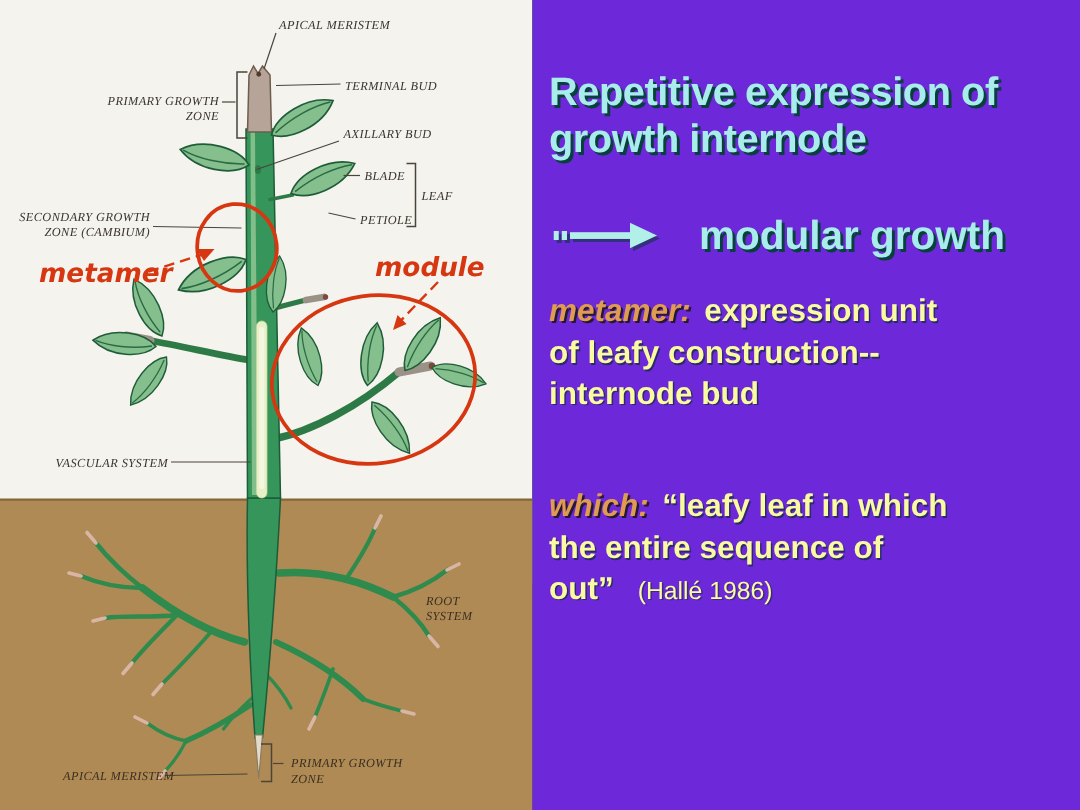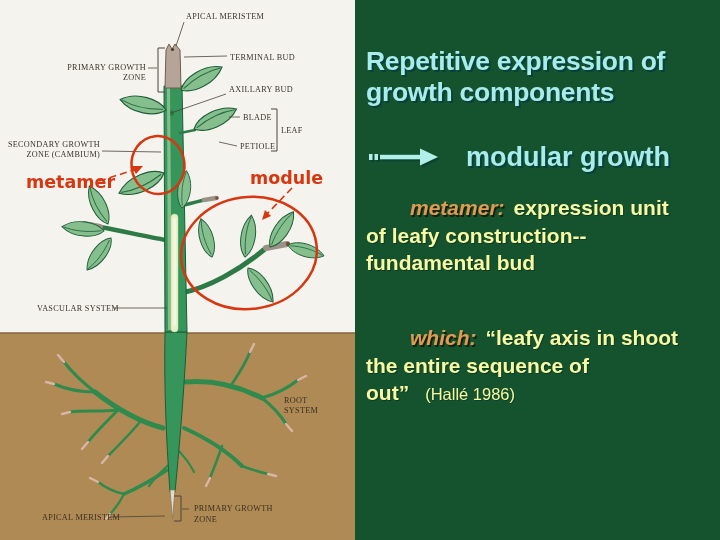--- a/index.html
+++ b/index.html
@@ -1,37 +1,37 @@
 <!DOCTYPE html>
 <html><head>
 <meta charset="utf-8">
 <style>
   html,body{margin:0;padding:0;background:#222;}
   .slide{position:relative;width:720px;height:540px;overflow:hidden;display:flex;
          font-family:"Liberation Sans",sans-serif;}
   
-  .figure-panel{position:relative;width:355px;height:389px;background:#15803d;flex:0 0 355px;}
+  .figure-panel{position:relative;width:355px;height:389px;background:#15803d;flex:0 0 355px;font-style:italic;}
   .figure-panel svg{position:absolute;left:0;top:0;}
   .fig-caption{position:absolute;left:213px;top:518px;color:#f4f4f2;font-size:13.5px;
                letter-spacing:.2px;white-space:nowrap;text-shadow:1px 1px 1px rgba(60,40,10,.5);}
   
-  .text-panel{position:relative;flex:1;background:#14532d;}
+  .text-panel{position:relative;flex:1;background:#6d28d9;}
   .slide-title{position:absolute;left:11px;top:46px;color:#a9ecec;font-weight:bold;
                font-size:26.5px;line-height:31px;letter-spacing:-.3px;
                text-shadow:2px 2px 0 #07403c;}
   .bullet-row{position:absolute;left:14px;top:139px;display:flex;align-items:center;height:36px;}
   .arrow-icon{filter:drop-shadow(2px 2px 0 rgba(4,55,50,.55));}
   .bullet-label{margin-left:27px;color:#a9ecec;font-weight:bold;font-size:27px;
                 text-shadow:2px 2px 0 #07403c;white-space:nowrap;}
   .definition{position:absolute;left:11px;width:350px;color:#fafaa2;font-weight:bold;
               font-size:21px;line-height:27.5px;text-shadow:1px 1px 0 rgba(5,45,40,.65);}
   .def-metamer{top:194px;}
   .def-module{top:324px;}
   .term{color:#e09b52;font-style:italic;margin-right:9px;
-        text-shadow:1.5px 1.5px 0 rgba(20,20,5,.8);margin-left:44px;}
+        text-shadow:1.5px 1.5px 0 rgba(20,20,5,.8);}
   .citation{font-weight:normal;font-size:16.5px;margin-left:16px;
             text-shadow:1px 1px 0 rgba(5,45,40,.5);}
   
   .lbl{font-family:"Liberation Serif",serif;font-size:8.2px;fill:#3a342c;letter-spacing:.3px;}
   .lbl-soil{fill:#393022;}
   .leader{stroke:#4a443a;stroke-width:.8;fill:none;}
   .bracket{stroke:#4a443a;stroke-width:1;fill:none;}
   .red-note{font-family:"DejaVu Sans",sans-serif;font-size:17.5px;font-weight:600;fill:#d63711;}
   .red-line{stroke:#d63711;stroke-width:1.6;fill:none;}
   .red-ellipse{stroke:#d63711;stroke-width:2.5;fill:none;}
@@ -189,44 +189,44 @@
         <text class="red-note" x="250" y="184">module</text>
       </g>
     </svg>
 
   </div>
 
   <div class="text-panel">
 
     <div class="slide-title">
       <div>Repetitive expression of</div>
-      <div>growth components</div>
+      <div>growth internode</div>
     </div>
 
     <div class="bullet-row">
       <svg class="arrow-icon" width="70" height="22" viewBox="0 0 70 22">
         <rect x="0" y="8" width="3.5" height="6" fill="#b3efe9"></rect>
         <rect x="5.5" y="8" width="3.5" height="6" fill="#b3efe9"></rect>
         <rect x="11" y="8.8" width="40" height="4.5" fill="#b3efe9"></rect>
         <polygon points="51,2.5 51,19.5 69,11" fill="#b3efe9"></polygon>
       </svg>
       <span class="bullet-label">modular growth</span>
     </div>
 
     <div class="definition def-metamer">
       <div>
         <span class="term">metamer:</span><span>expression unit</span>
       </div>
       <div>of leafy construction--</div>
-      <div>fundamental bud</div>
+      <div>internode bud</div>
     </div>
 
     <div class="definition def-module">
       <div>
-        <span class="term">which:</span><span>“leafy axis in shoot</span>
+        <span class="term">which:</span><span>“leafy leaf in which</span>
       </div>
       <div>the entire sequence of</div>
       <div>
         <span>out”</span><span class="citation">(Hallé 1986)</span>
       </div>
     </div>
 
   </div>
 </div>
 

